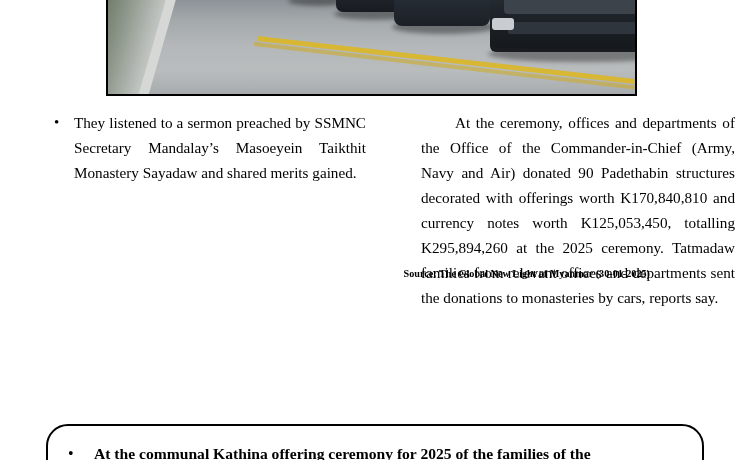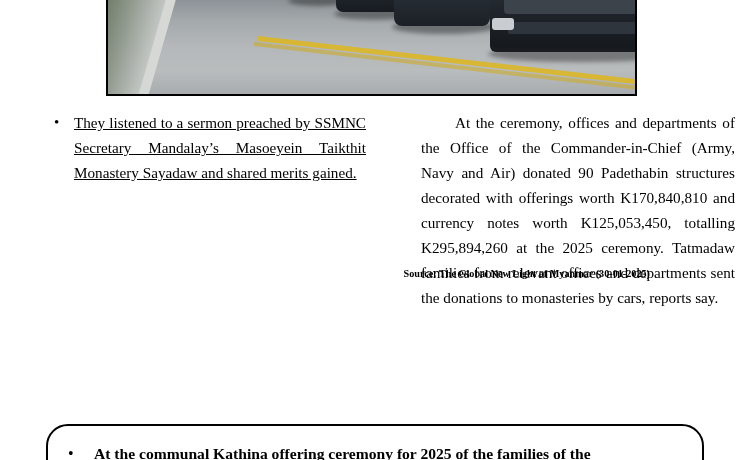--- a/index.html
+++ b/index.html
@@ -176,21 +176,20 @@
     width: 22px;
     flex: 0 0 22px;
     font-size: 15px;
     line-height: 25px;
     text-align: left;
     padding-left: 2px;
     box-sizing: border-box;
   }
   .bullet-text {
     flex: 1 1 auto;
-    text-decoration: underline;
   }
   p.body {
     margin: 0 0 10px 0;
     font-size: 15.2px;
     line-height: 25px;
     text-align: justify;
     text-justify: inter-word;
     hyphens: none;
   }
   p.body.indent { text-indent: 34px; }

